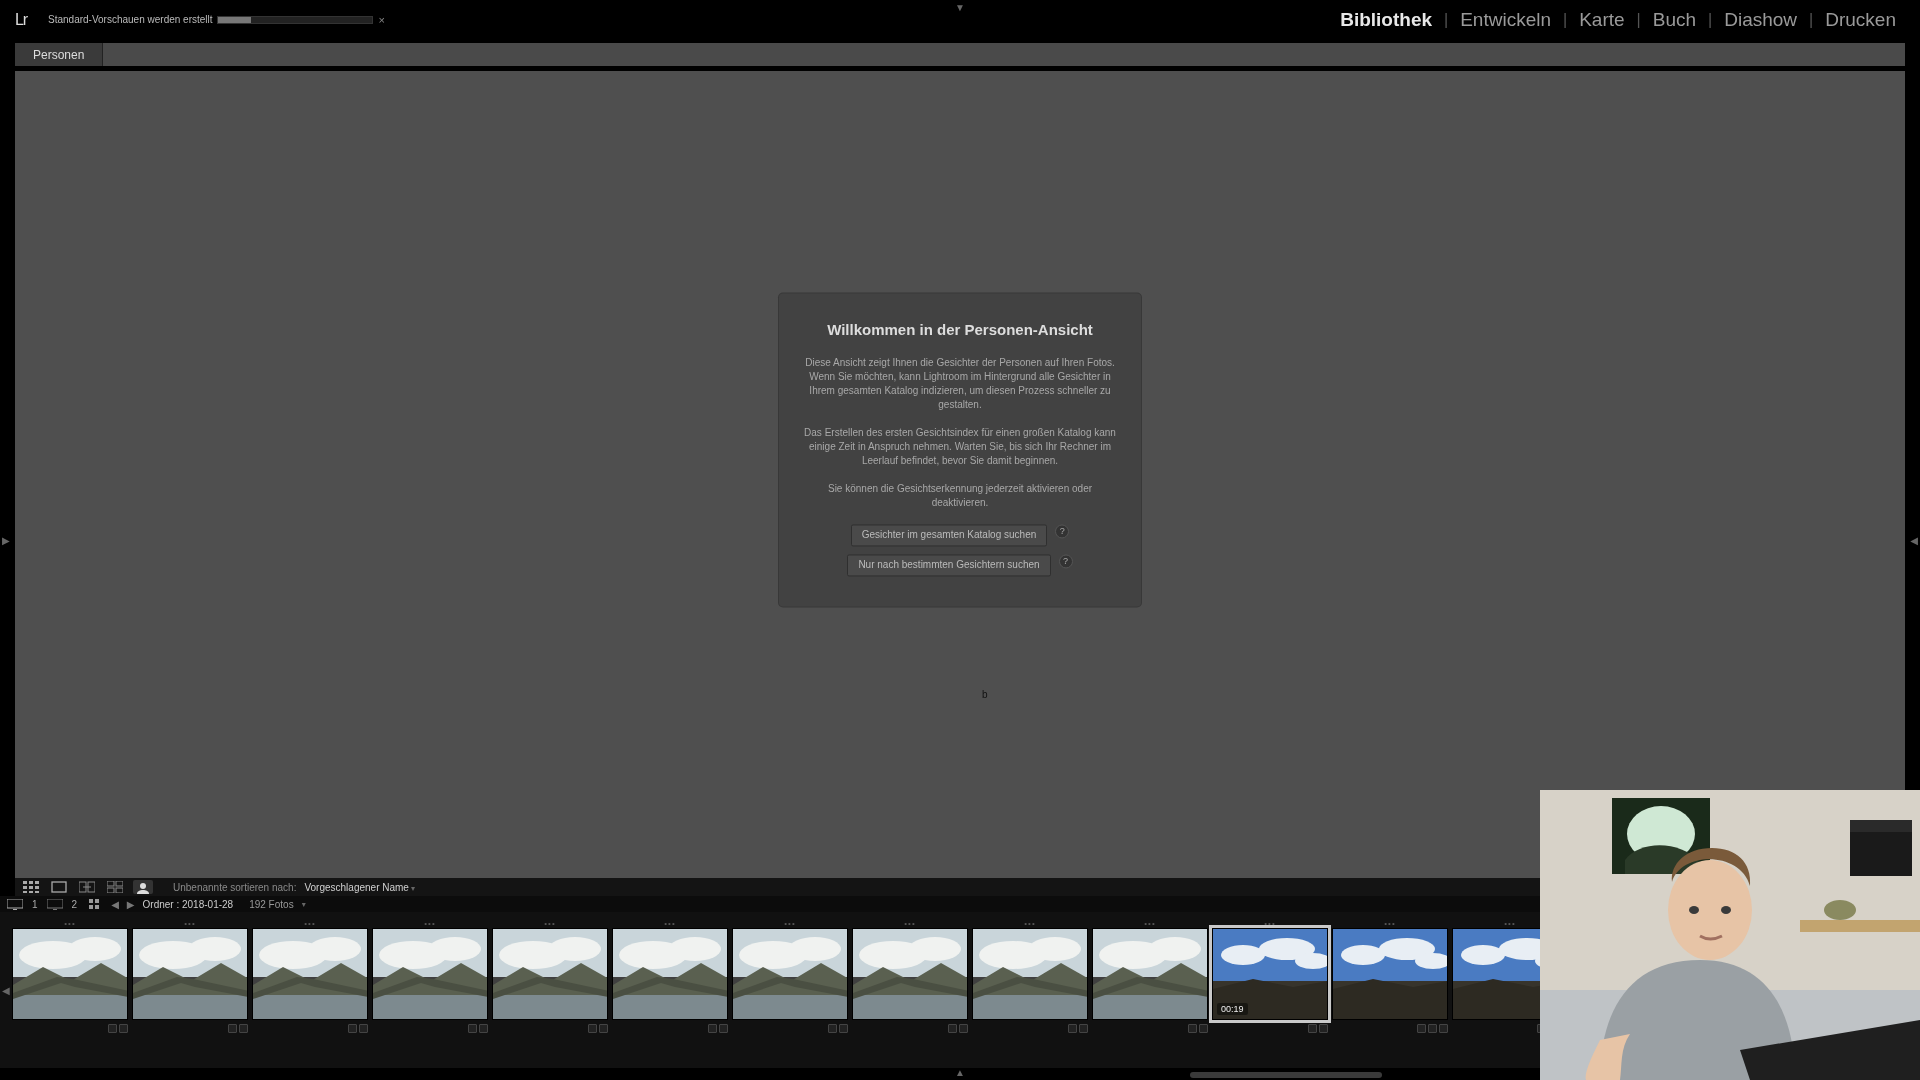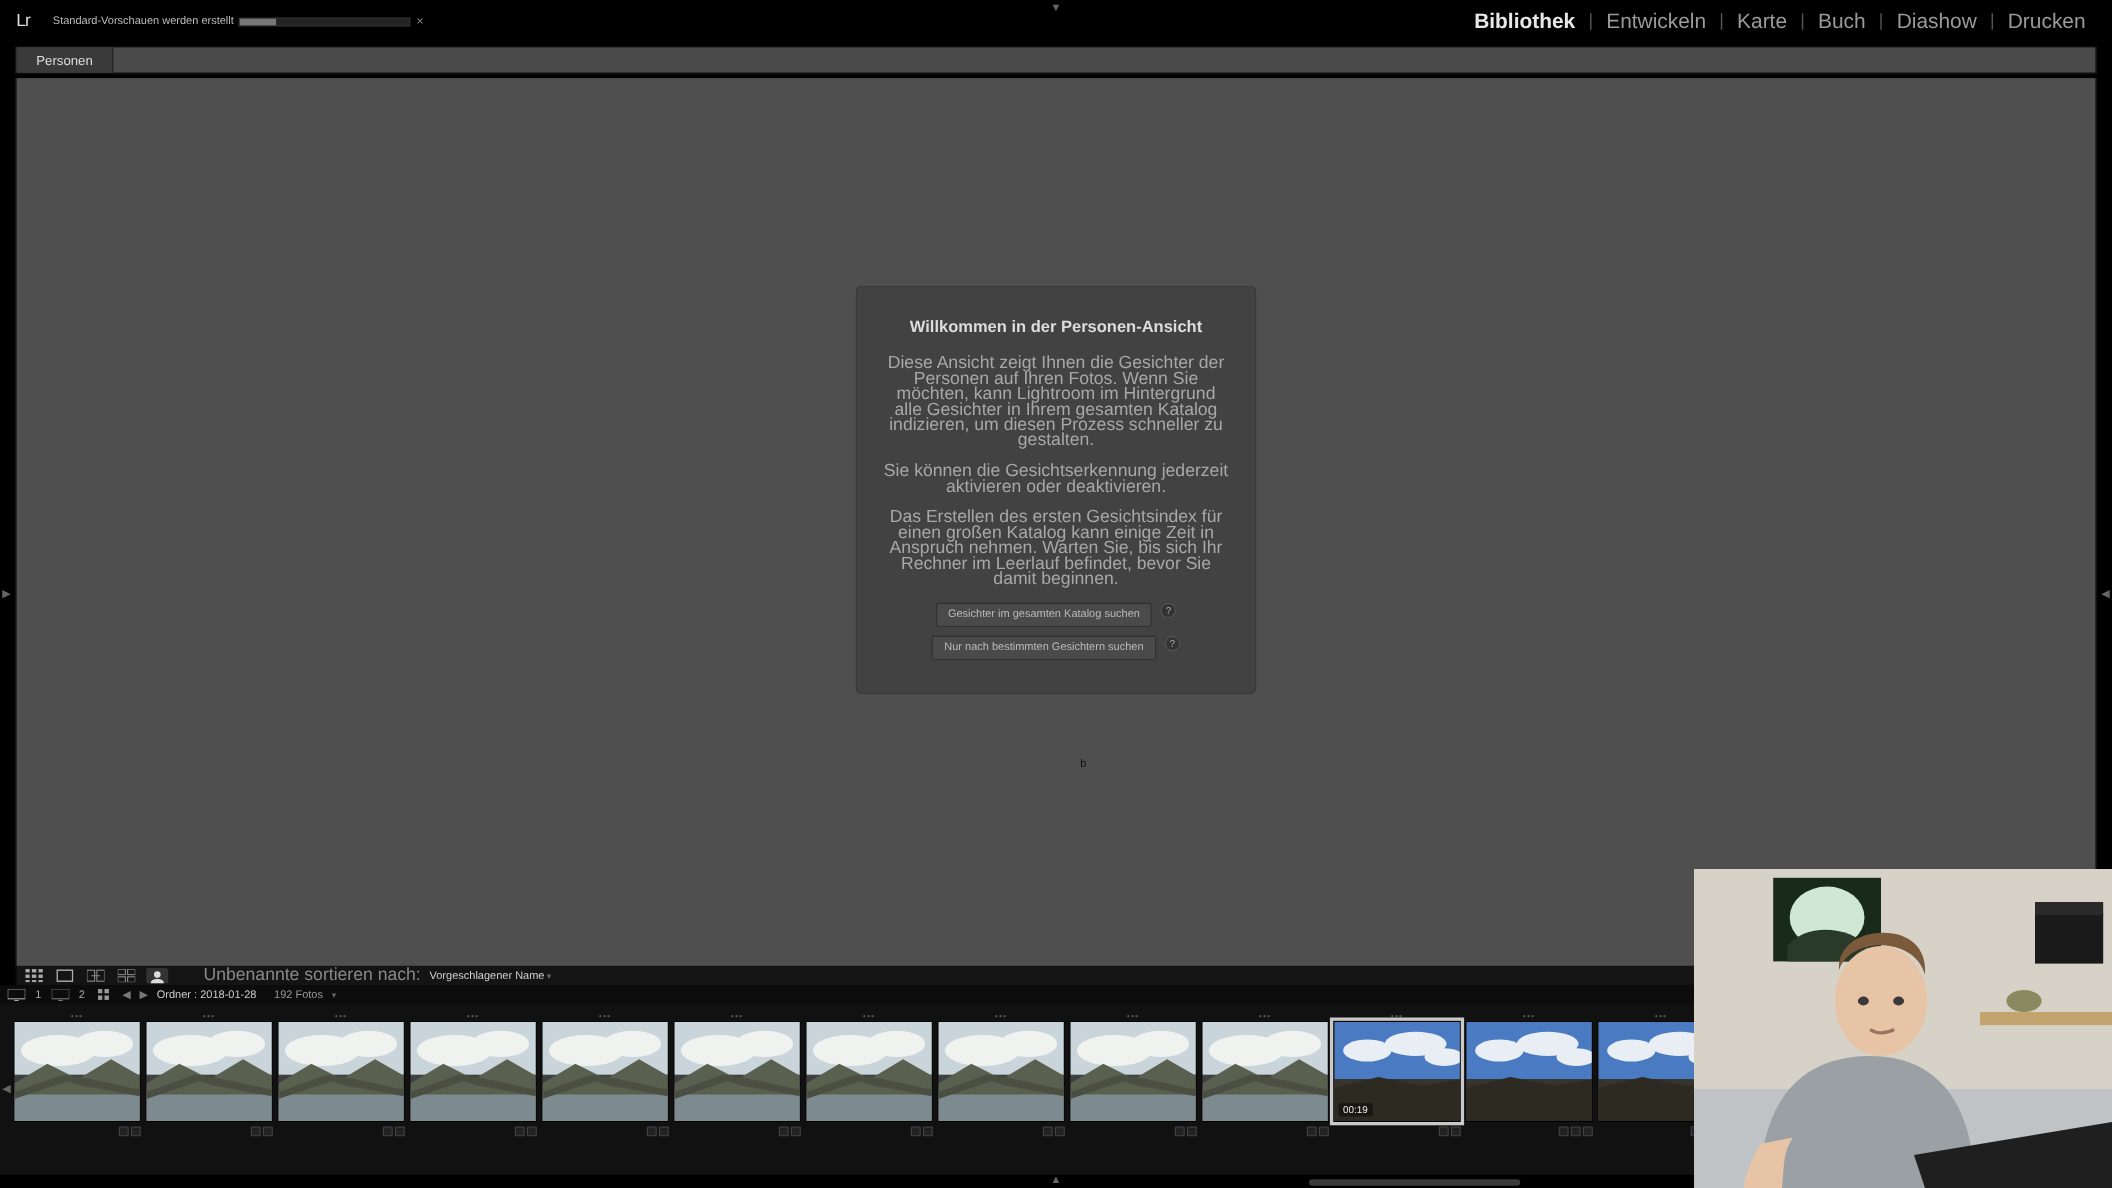--- a/index.html
+++ b/index.html
@@ -23,31 +23,31 @@
   .subtab{padding:0 18px;line-height:25px;font-size:12px;color:#ddd;background:#3a3a3a;border-right:1px solid #222;cursor:pointer}
   
   .canvas{position:absolute;left:14px;right:14px;top:70px;bottom:200px;border:1px solid #000;background:#4f4f4f}
   .side-expand{position:absolute;top:50%;transform:translateY(-50%);color:#666;font-size:10px;cursor:pointer}
   .side-expand.left{left:2px}
   .side-expand.right{right:2px}
   .bottom-expand{position:absolute;left:50%;bottom:2px;transform:translateX(-50%);color:#666;font-size:10px;cursor:pointer}
   
   .welcome{position:absolute;left:50%;top:50%;transform:translate(-50%,-58%);width:362px;background:#424242;border-radius:4px;padding:28px 22px 30px;text-align:center;box-shadow:0 0 0 1px #383838}
   .welcome h2{font-size:15px;font-weight:700;color:#ddd;margin-bottom:18px}
-  .welcome p{font-size:16px;line-height:14px;color:#a8a8a8;margin-bottom:14px}
+  .welcome p{font-size:10px;line-height:14px;color:#a8a8a8;margin-bottom:14px}
   .opt-row{display:flex;align-items:flex-start;justify-content:center;gap:8px;margin-top:8px}
   .opt-btn{min-width:180px;height:22px;line-height:20px;font-size:10px;color:#bbb;background:#4a4a4a;border:1px solid #2f2f2f;border-radius:2px;cursor:pointer;padding:0 10px}
   .info-icon{width:14px;height:14px;border-radius:50%;background:#333;border:1px solid #555;display:flex;align-items:center;justify-content:center;font-size:9px;color:#aaa;cursor:pointer}
   .cursor-b{position:absolute;font-size:10px;color:#111;font-family:sans-serif}
   
   .toolbar{position:absolute;left:14px;right:14px;bottom:184px;height:18px;background:#141414;display:flex;align-items:center;padding:0 6px;gap:8px;font-size:11px;color:#888;border-left:1px solid #000;border-right:1px solid #000}
   .tb-icon{width:20px;height:14px;display:flex;align-items:center;justify-content:center;color:#aaa;cursor:pointer}
   .tb-icon svg{display:block}
   .tb-icon.active{background:#333;border-radius:2px}
-  .tb-text{font-size:16px;color:#8a8a8a;margin-left:24px}
+  .tb-text{font-size:10px;color:#8a8a8a;margin-left:12px}
   .tb-val{font-size:10px;color:#d0d0d0}
   .tb-caret{color:#666;font-size:8px;margin-left:2px}
   
   .fs-head{position:absolute;left:0;right:0;bottom:168px;height:16px;background:#0c0c0c;display:flex;align-items:center;padding:0 6px;gap:8px;font-size:10px;color:#aaa}
   .fs-icon{width:18px;height:12px;display:flex;align-items:center;justify-content:center;cursor:pointer}
   .fs-arrow{color:#777;cursor:pointer;font-size:10px}
   .fs-path{color:#ccc}
   .fs-count{color:#999}
   .fs-caret{color:#666;font-size:8px}
   
@@ -106,22 +106,22 @@
 </div>
 
 <div class="subbar">
   <div class="subtab">Personen</div>
 </div>
 
 <div class="canvas">
   <div class="welcome">
     <h2>Willkommen in der Personen-Ansicht</h2>
     <p>Diese Ansicht zeigt Ihnen die Gesichter der Personen auf Ihren Fotos. Wenn Sie möchten, kann Lightroom im Hintergrund alle Gesichter in Ihrem gesamten Katalog indizieren, um diesen Prozess schneller zu gestalten.</p>
+    <p>Das Erstellen des ersten Gesichtsindex für einen großen Katalog kann einige Zeit in Anspruch nehmen. Warten Sie, bis sich Ihr Rechner im Leerlauf befindet, bevor Sie damit beginnen.</p>
     <p>Sie können die Gesichtserkennung jederzeit aktivieren oder deaktivieren.</p>
-    <p>Das Erstellen des ersten Gesichtsindex für einen großen Katalog kann einige Zeit in Anspruch nehmen. Warten Sie, bis sich Ihr Rechner im Leerlauf befindet, bevor Sie damit beginnen.</p>
     <div class="opt-row">
       <button class="opt-btn">Gesichter im gesamten Katalog suchen</button>
       <div class="info-icon">?</div>
     </div>
     <div class="opt-row">
       <button class="opt-btn">Nur nach bestimmten Gesichtern suchen</button>
       <div class="info-icon">?</div>
     </div>
   </div>
   <div class="cursor-b" style="left:967px;top:618px">b</div>

